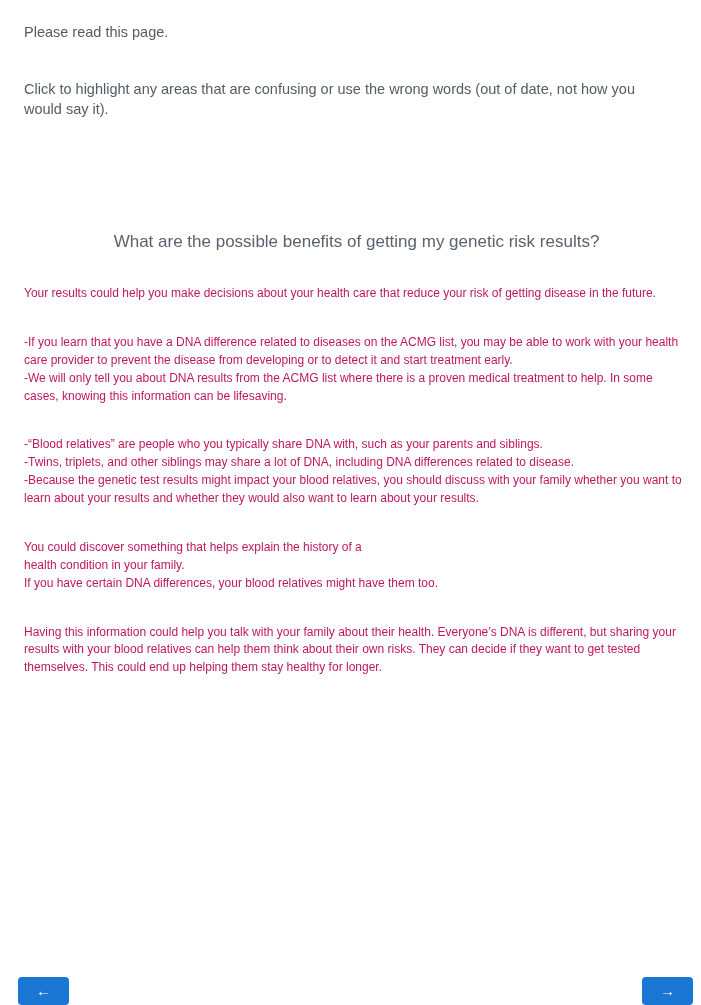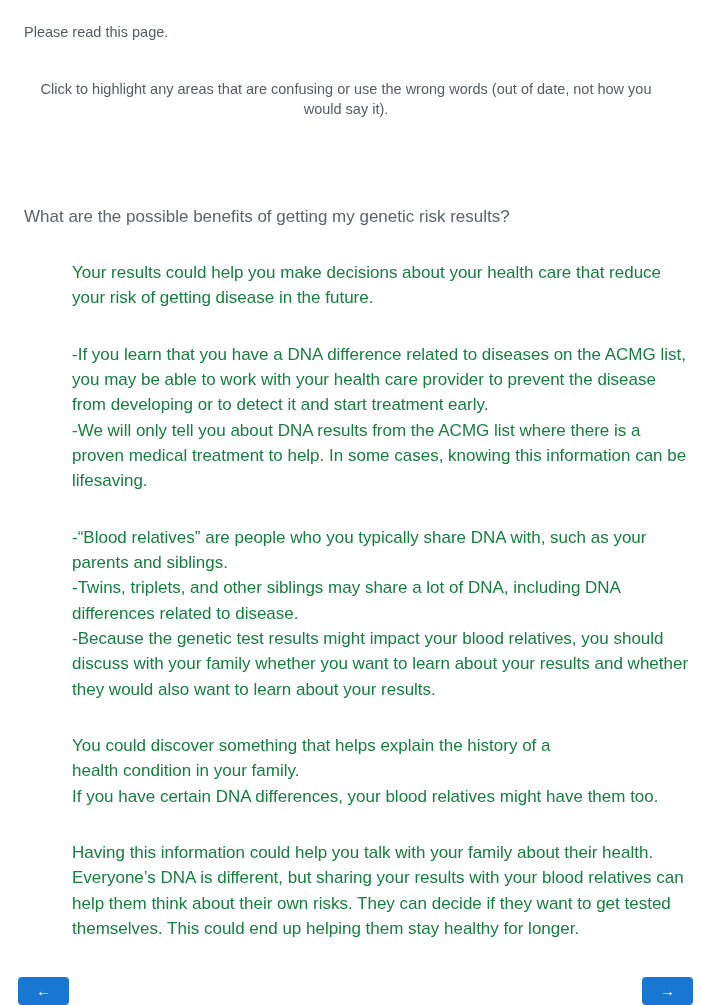--- a/index.html
+++ b/index.html
@@ -27,39 +27,38 @@
   .small-text {
     font-size: 14.5px;
     line-height: 1.42;
     color: #545c64;
     white-space: pre-line;
   }
 
   .highlight-instruction {
     margin-top: 30px;
     max-width: 650px;
-    text-align: center;
   }
 
   .question {
-    margin-top: 78px;
+    margin-top: 103px;
     font-size: 17px;
     line-height: 1.49;
     color: #5a636d;
     margin-bottom: 25px;
+    text-align: center;
   }
 
   .para {
-    font-size: 17px;
+    font-size: 12px;
     line-height: 1.49;
-    color: #15803d;
+    color: #be185d;
     white-space: pre-line;
     margin-bottom: 25px;
     max-width: 682px;
-    margin-left: 48px;
   }
 
   .nav-btn {
     position: absolute;
     bottom: 6px;
     width: 51px;
     height: 28px;
     background: var(--accent, #1976d2);
     color: #ffffff;
     border: none;

